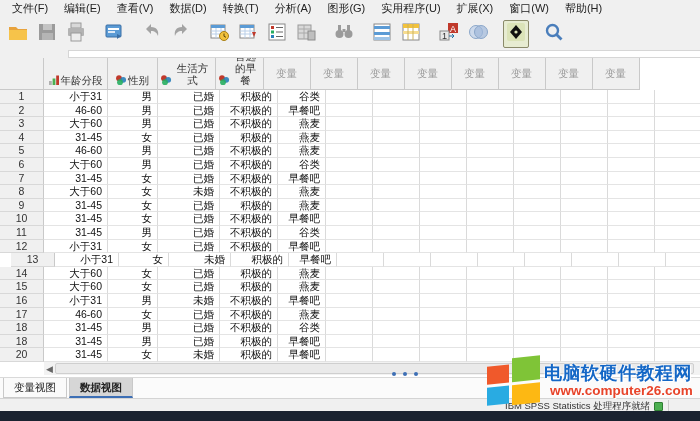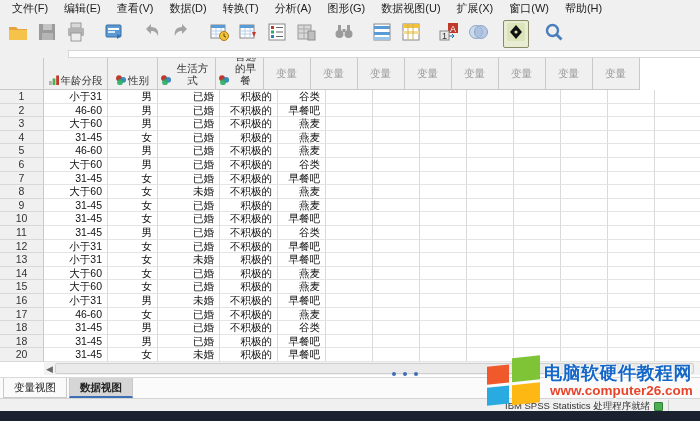--- a/index.html
+++ b/index.html
@@ -96,21 +96,21 @@
 <div class="app">
 
   <div class="menubar">
       <span class="menu-item">文件(F)</span>
       <span class="menu-item">编辑(E)</span>
       <span class="menu-item">查看(V)</span>
       <span class="menu-item">数据(D)</span>
       <span class="menu-item">转换(T)</span>
       <span class="menu-item">分析(A)</span>
       <span class="menu-item">图形(G)</span>
-      <span class="menu-item">数据视图(U)</span>
+      <span class="menu-item">实用程序(U)</span>
       <span class="menu-item">扩展(X)</span>
       <span class="menu-item">窗口(W)</span>
       <span class="menu-item">帮助(H)</span>
     </div>
 
   <div class="toolbar">
       <div class="tbtn">
         <span><svg viewBox="0 0 22 22">
             <path d="M2 6h7l2 2h9v11H2z" fill="#e8a33d"></path>
             <path d="M2 9h18v10H2z" fill="#f6c34a"></path>
@@ -486,21 +486,21 @@
         <div class="gcell dcell" style="width: 47px; height: 13.6px;"></div>
         <div class="gcell dcell" style="width: 47px; height: 13.6px;"></div>
         <div class="gcell dcell" style="width: 47px; height: 13.6px;"></div>
         <div class="gcell dcell" style="width: 47px; height: 13.6px;"></div>
         <div class="gcell dcell" style="width: 47px; height: 13.6px;"></div>
         <div class="gcell dcell" style="width: 47px; height: 13.6px;"></div>
         <div class="gcell dcell" style="width: 47px; height: 13.6px;"></div>
         <div class="gcell dcell" style="width: 47px; height: 13.6px;"></div>
       </div>
       <div class="grow">
-        <div class="gcell dcell rowhead" style="width: 44px; height: 13.6px;">13</div>
+        <div class="gcell dcell rowhead" style="width: 44px; height: 13.6px; margin-left: 11px;">13</div>
         <div class="gcell dcell" style="width: 64px; height: 13.6px;">小于31</div>
         <div class="gcell dcell" style="width: 50px; height: 13.6px;">女</div>
         <div class="gcell dcell" style="width: 62px; height: 13.6px;">未婚</div>
         <div class="gcell dcell" style="width: 58px; height: 13.6px;">积极的</div>
         <div class="gcell dcell" style="width: 48px; height: 13.6px;">早餐吧</div>
         <div class="gcell dcell" style="width: 47px; height: 13.6px;"></div>
         <div class="gcell dcell" style="width: 47px; height: 13.6px;"></div>
         <div class="gcell dcell" style="width: 47px; height: 13.6px;"></div>
         <div class="gcell dcell" style="width: 47px; height: 13.6px;"></div>
         <div class="gcell dcell" style="width: 47px; height: 13.6px;"></div>

